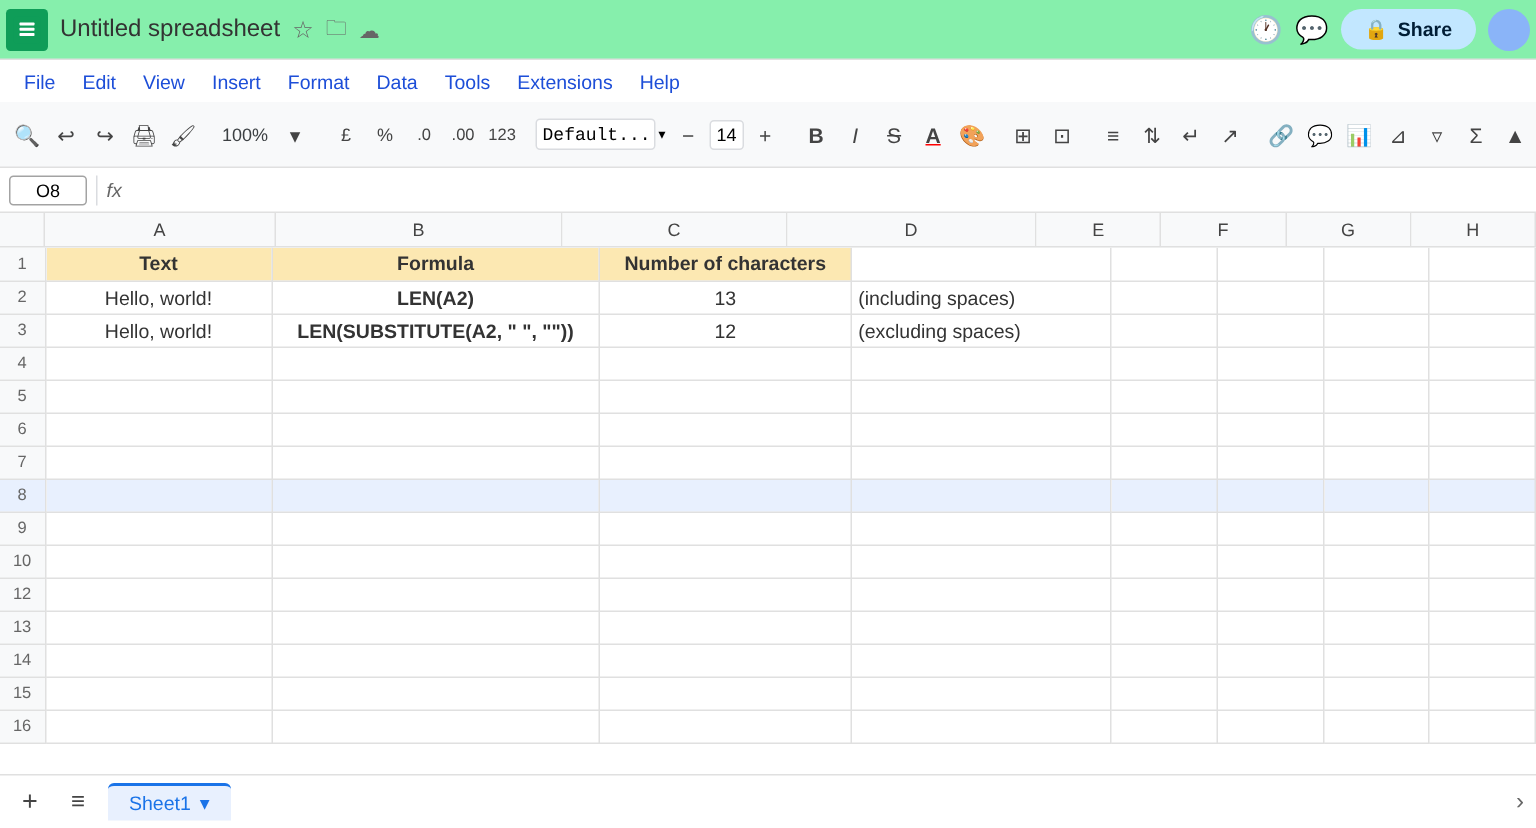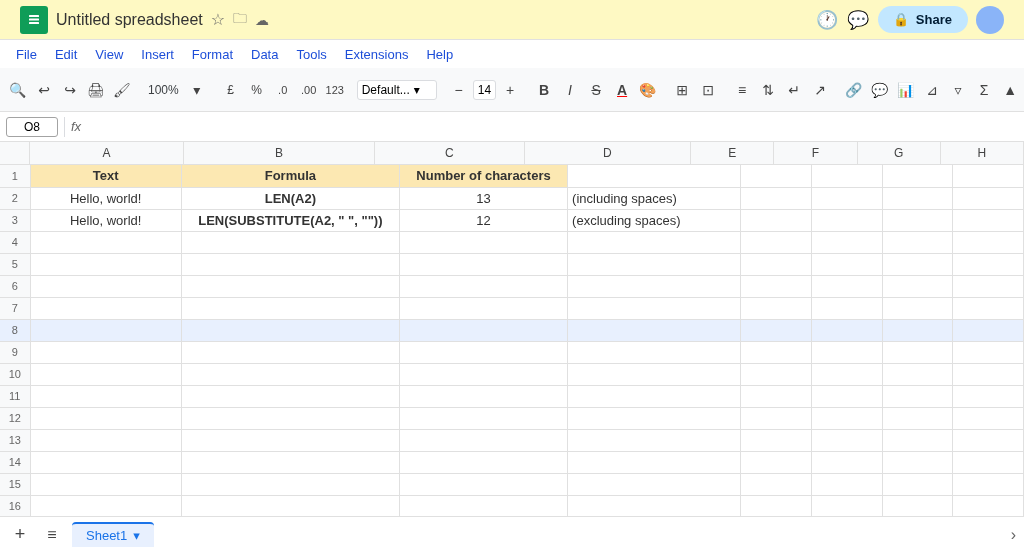--- a/index.html
+++ b/index.html
@@ -1,21 +1,21 @@
 <!DOCTYPE html>
 <html><head>
   <meta charset="utf-8">
   <style>
     * { box-sizing: border-box; margin: 0; padding: 0; }
     body { font-family: Arial, sans-serif; font-size: 13px; background: #fff; overflow: hidden; width: 1024px; height: 552px; }
 
     
     #title-bar {
-      display: flex; align-items: center; padding: 4px 20px; height: 40px;
-      background: #fef9c3; border-bottom: 1px solid #e0e0e0;
+      display: flex; align-items: center; padding: 4px 4px; height: 40px;
+      background: #86efac; border-bottom: 1px solid #e0e0e0;
       justify-content: space-between;
     }
     #title-left { display: flex; align-items: center; gap: 8px; }
     #sheets-logo {
       width: 28px; height: 28px; background: #0f9d58; border-radius: 3px;
       display: flex; align-items: center; justify-content: center;
     }
     #sheets-logo svg { width: 18px; height: 18px; }
     #title-text { font-size: 16px; color: #333; font-weight: 500; }
     #title-right { display: flex; align-items: center; gap: 8px; }
@@ -44,21 +44,21 @@
     }
     .tb-btn {
       padding: 4px 5px; cursor: pointer; border-radius: 3px; color: #444;
       font-size: 14px; display: flex; align-items: center; border: none;
       background: transparent; min-width: 24px; justify-content: center;
     }
     .tb-separator { width: 1px; height: 24px; background: #dadce0; margin: 0 3px; }
     .tb-zoom { font-size: 12px; color: #3c4043; }
     .tb-font-select {
       border: 1px solid #dadce0; border-radius: 3px; padding: 2px 4px;
-      font-size: 12px; background: #fff; min-width: 80px; cursor: pointer;
+      font-size: 12px; background: #fff; min-width: 80px; cursor: pointer; font-family: Liberation Mono, monospace;
     }
     .tb-font-size {
       border: 1px solid #dadce0; border-radius: 3px; padding: 2px 4px;
       font-size: 12px; background: #fff; width: 36px; text-align: center; cursor: pointer;
     }
 
     
     #formula-bar {
       display: flex; align-items: center; padding: 2px 6px; height: 30px;
       border-bottom: 1px solid #e0e0e0; background: #fff; gap: 6px;
@@ -364,31 +364,20 @@
             <td class="col-a"></td>
             <td class="col-b"></td>
             <td class="col-c"></td>
             <td class="col-d"></td>
             <td class="col-e"></td>
             <td class="col-f"></td>
             <td class="col-g"></td>
             <td class="col-h"></td>
           </tr>
           <tr>
-            <td class="row-num">11</td>
-            <td class="col-a"></td>
-            <td class="col-b"></td>
-            <td class="col-c"></td>
-            <td class="col-d"></td>
-            <td class="col-e"></td>
-            <td class="col-f"></td>
-            <td class="col-g"></td>
-            <td class="col-h"></td>
-          </tr>
-          <tr>
             <td class="row-num">12</td>
             <td class="col-a"></td>
             <td class="col-b"></td>
             <td class="col-c"></td>
             <td class="col-d"></td>
             <td class="col-e"></td>
             <td class="col-f"></td>
             <td class="col-g"></td>
             <td class="col-h"></td>
           </tr>

